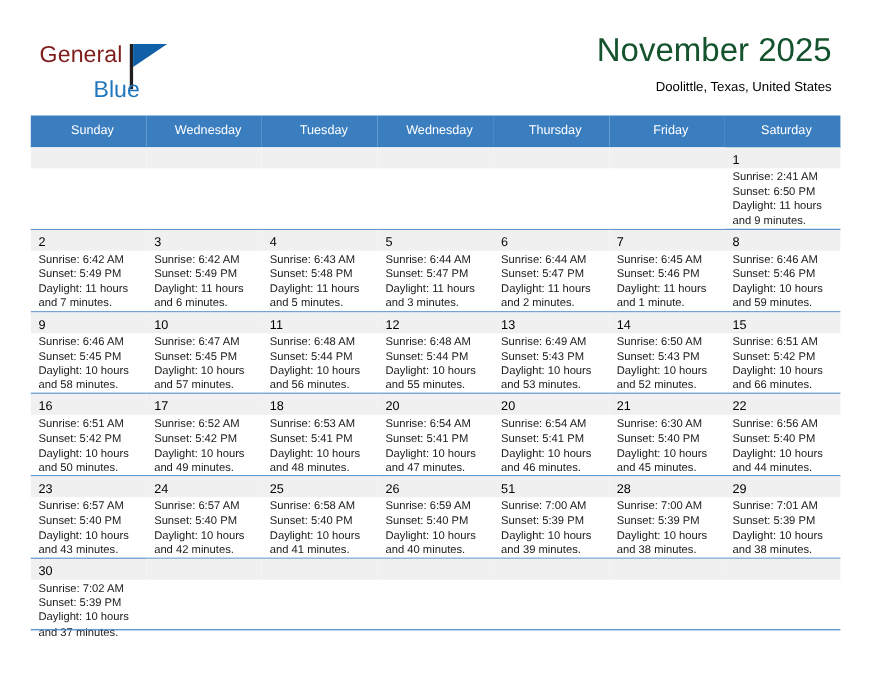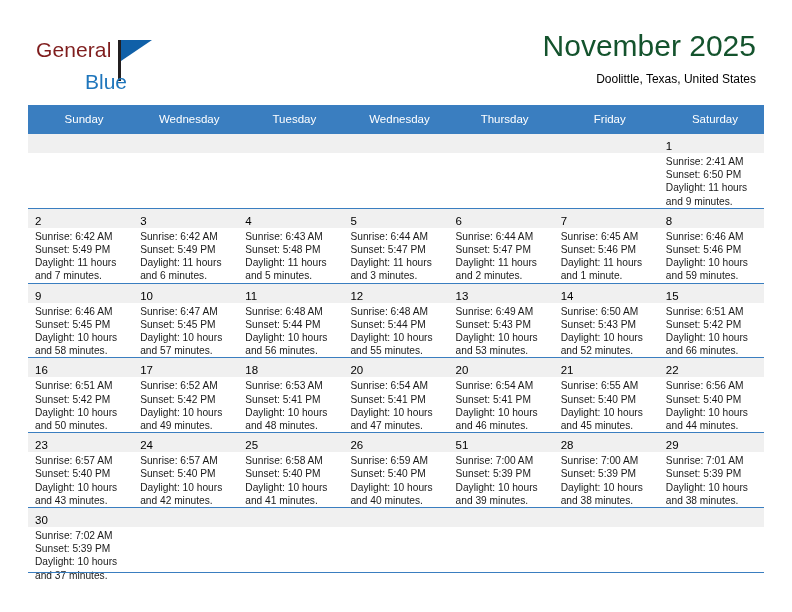--- a/index.html
+++ b/index.html
@@ -443,21 +443,21 @@
                 <div>Sunset: 5:41 PM</div>
                 <div>Daylight: 10 hours</div>
                 <div>and 46 minutes.</div>
               </div>
             </div>
           </td>
           <td>
             <div class="cell-inner">
               <div class="daynum-band"><span class="daynum">21</span></div>
               <div class="details">
-                <div>Sunrise: 6:55 AM</div>
+                <div>Sunrise: 6:30 AM</div>
                 <div>Sunset: 5:40 PM</div>
                 <div>Daylight: 10 hours</div>
                 <div>and 45 minutes.</div>
               </div>
             </div>
           </td>
           <td>
             <div class="cell-inner">
               <div class="daynum-band"><span class="daynum">22</span></div>
               <div class="details">

